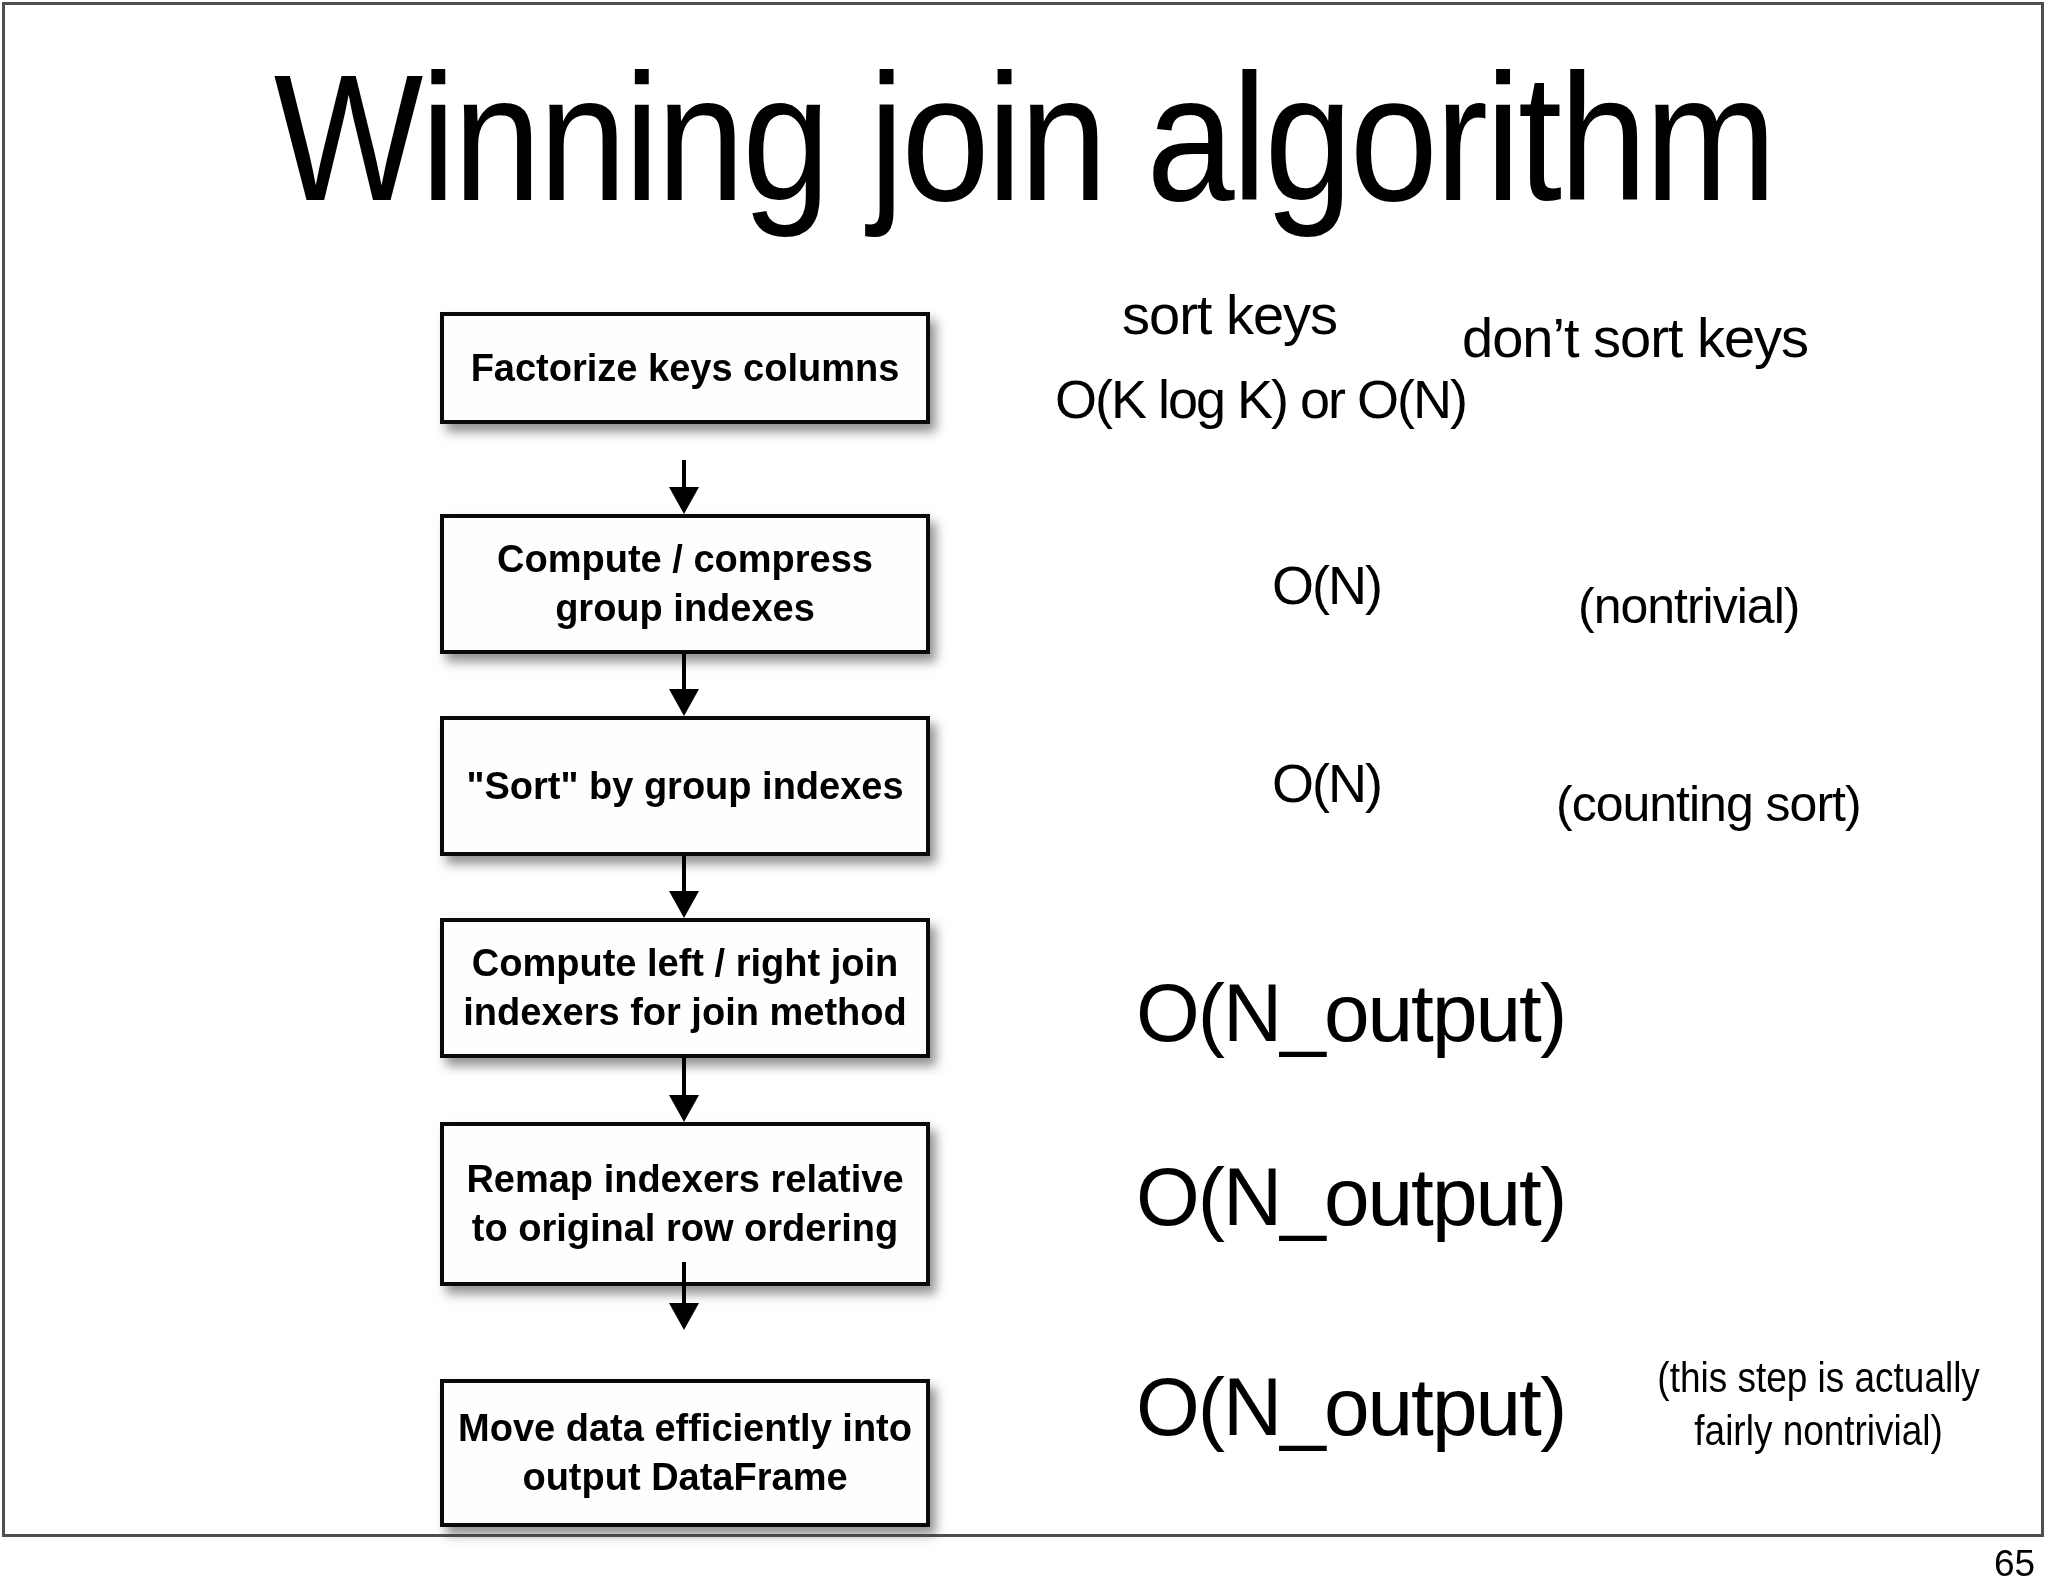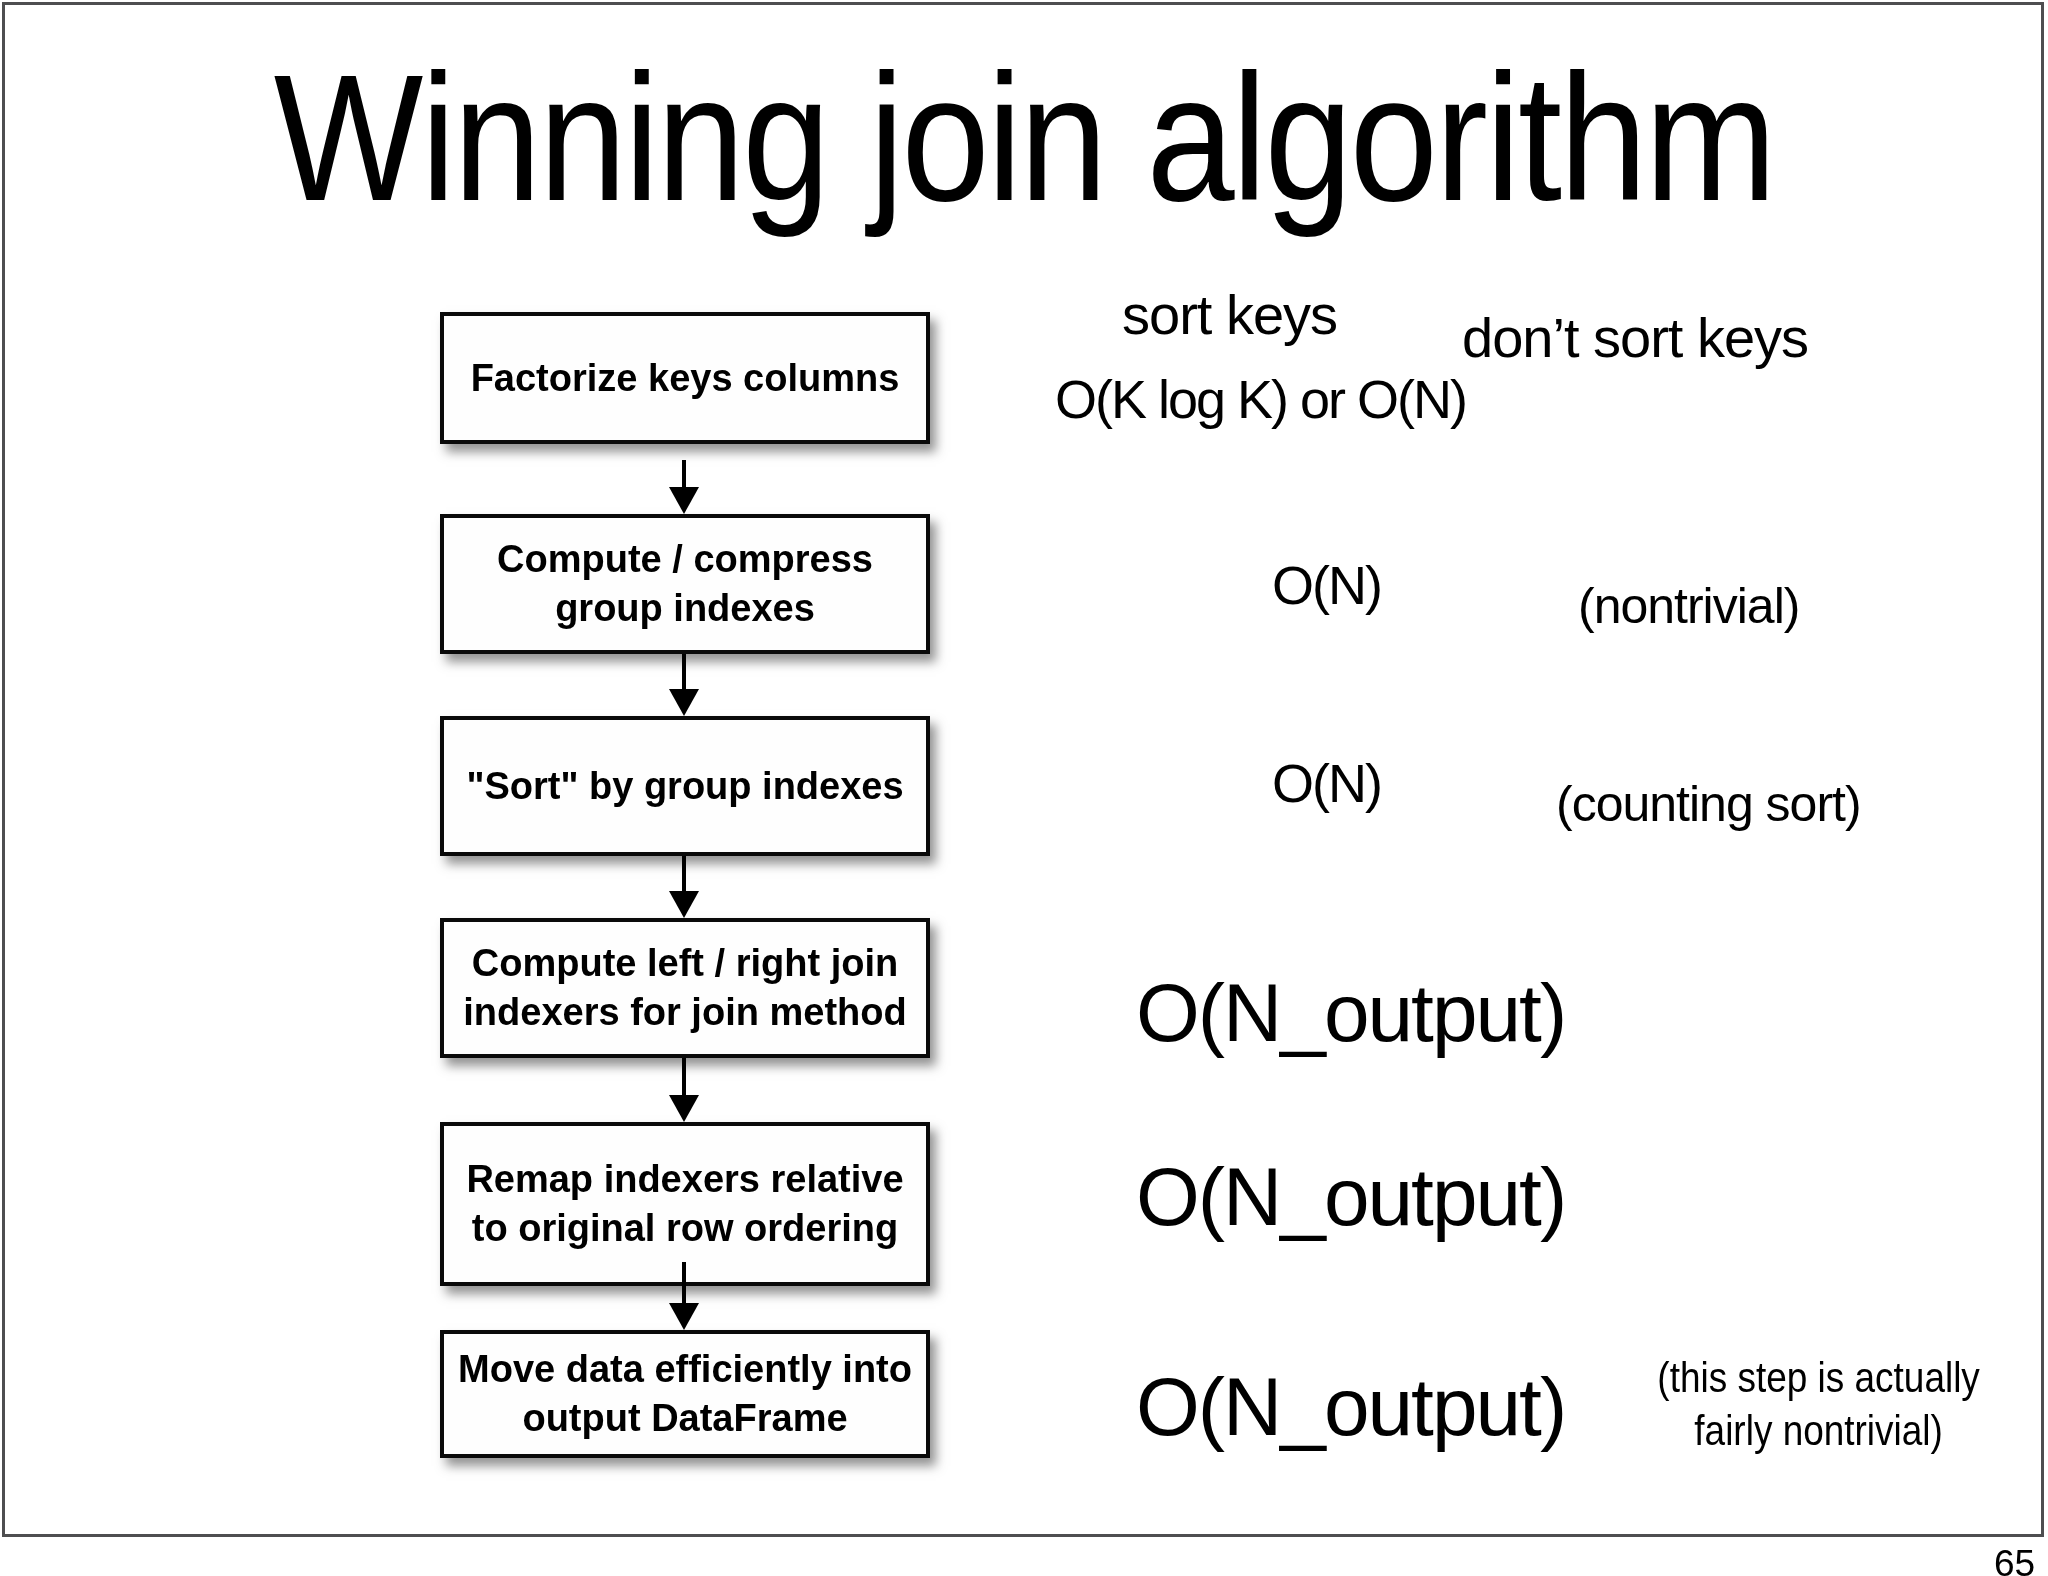--- a/index.html
+++ b/index.html
@@ -45,21 +45,21 @@
 </style>
 </head>
 <body>
 
 <div class="page">
 
   <div class="frame"></div>
 
   <h1 class="slide-title">Winning join algorithm</h1>
 
-  <div class="flow-box" style="top:312px; height:132px;">
+  <div class="flow-box" style="top:312px; height:112px;">
     <span class="step-label">Factorize keys columns</span>
   </div>
 
   <div class="flow-arrow" style="top:460px; height:54px;">
     <div class="stem"></div>
     <div class="head"></div>
   </div>
 
   <div class="flow-box" style="top:514px; height:140px;">
     <span class="step-label">Compute / compress
@@ -93,21 +93,21 @@
   <div class="flow-box" style="top:1122px; height:164px;">
     <span class="step-label">Remap indexers relative
 to original row ordering</span>
   </div>
 
   <div class="flow-arrow" style="top:1262px; height:68px;">
     <div class="stem"></div>
     <div class="head"></div>
   </div>
 
-  <div class="flow-box" style="top:1330px; height:128px;align-items:center;">
+  <div class="flow-box" style="top:1379px; height:148px;align-items:center;">
     <span class="step-label">Move data efficiently into
 output DataFrame</span>
   </div>
 
   <div class="thin hdr" style="left:1122px; top:287px;">sort keys</div>
 
   <div class="thin hdr" style="left:1462px; top:275px;margin-top:35px;">don’t sort keys</div>
 
   <div class="thin bigO" style="left:1055px; top:372px;">O(K log K) or O(N)</div>
 

